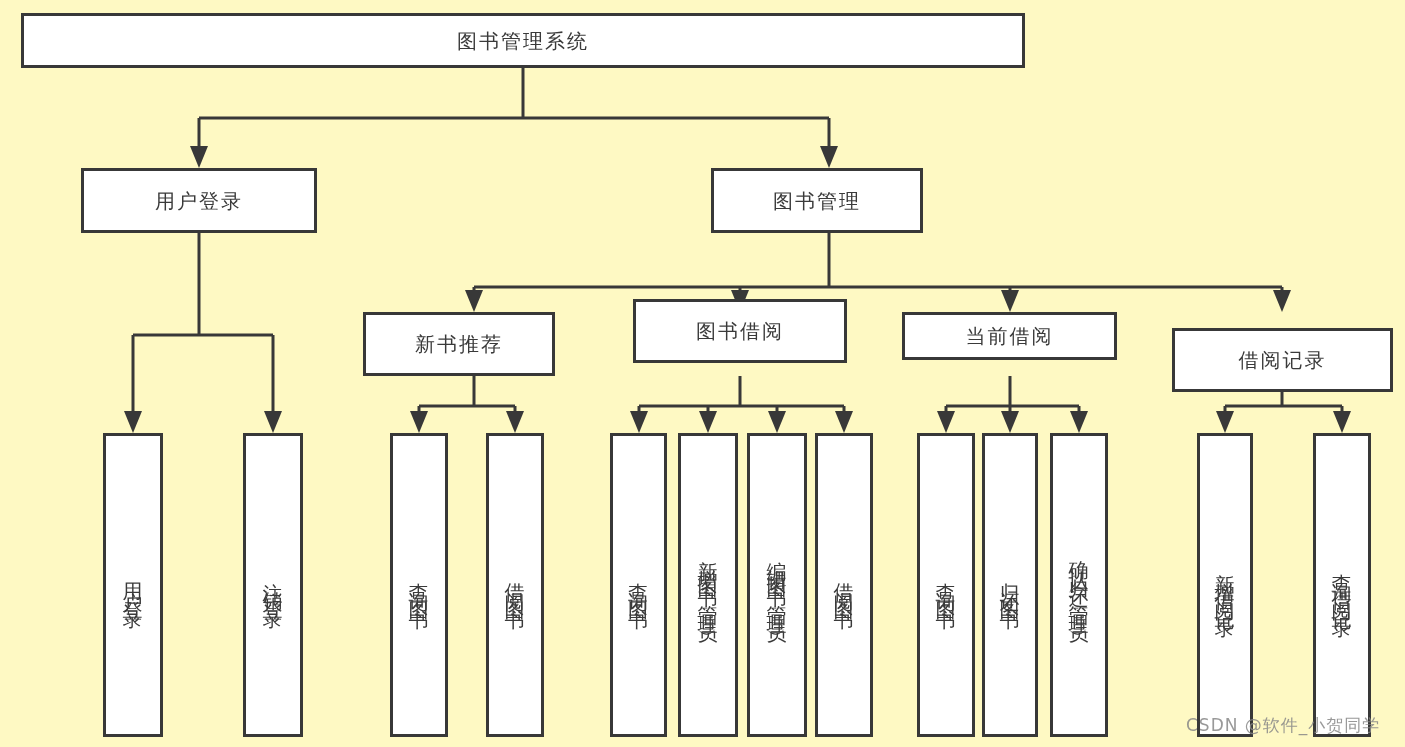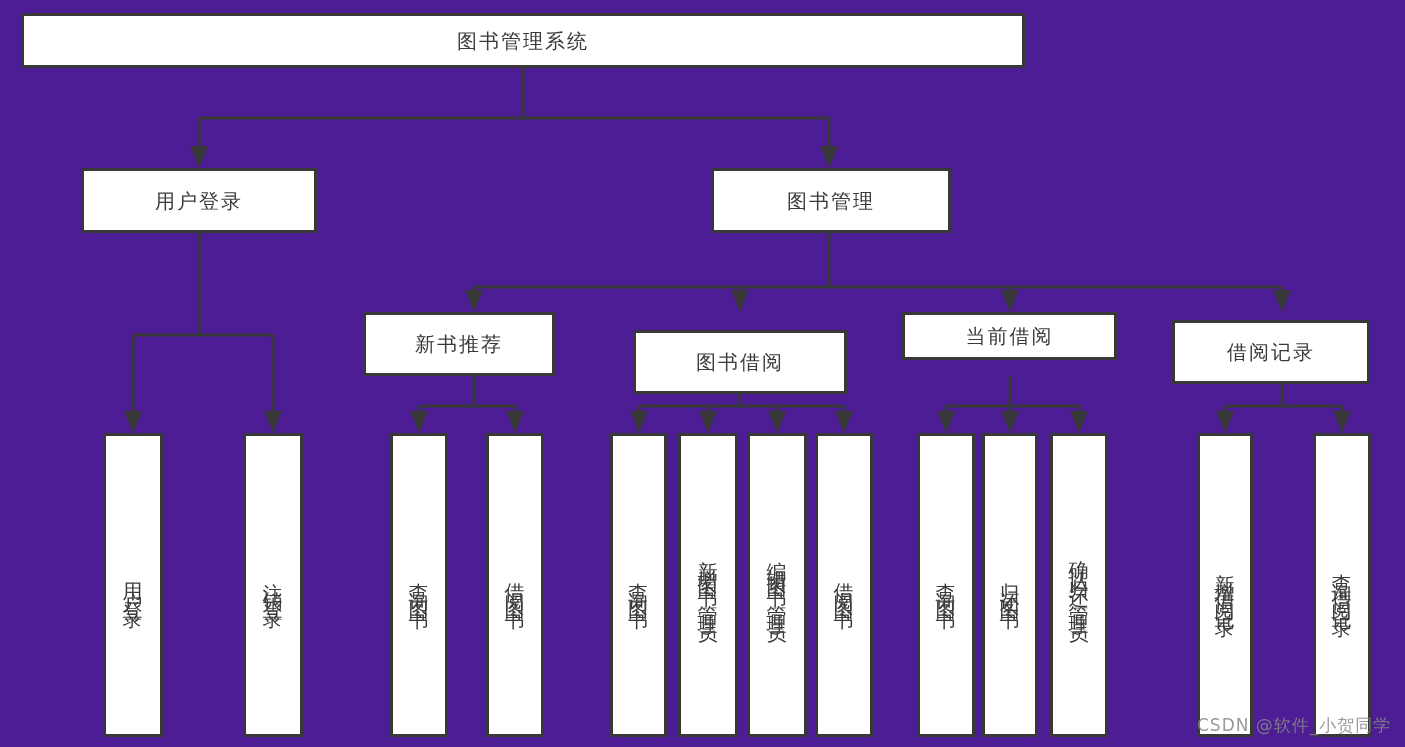--- a/index.html
+++ b/index.html
@@ -1,19 +1,19 @@
 <!DOCTYPE html>
 <html><head>
 <meta charset="utf-8">
 <style>
   html,body{margin:0;padding:0;background:#fff;}
   #stage{
     position:relative;
     width:1405px;height:747px;
-    background:#4c1d95;
+    background:#fef9c3;
     font-family:"DejaVu Sans","Liberation Sans",sans-serif;
     overflow:hidden;
   }
   #wires{position:absolute;left:0;top:0;width:1405px;height:747px;}
   .box{
     position:absolute;
     box-sizing:border-box;
     border:3px solid #383838;
     background:#ffffff;
     display:flex;
@@ -34,21 +34,20 @@
     font-size:20px;
     white-space:normal;
   }
   #watermark{
     position:absolute;
     left:1186px;top:714px;
     font-size:17px;
     color:rgba(135,135,135,0.85);
     letter-spacing:1px;
     white-space:nowrap;
-    margin-left:11px;
   }
 </style>
 </head>
 <body>
 
 <div id="stage">
 
   <svg id="wires" viewBox="0 0 1405 747" xmlns="http://www.w3.org/2000/svg">
     <g stroke="#383838" stroke-width="3" fill="none">
 
@@ -89,34 +88,34 @@
     </g>
   </svg>
 
   <div class="box" style="left:21px;top:13px;width:1004px;height:55px">
     <span class="lbl">图书管理系统</span>
   </div>
 
   <div class="box" style="left:81px;top:168px;width:236px;height:65px">
     <span class="lbl">用户登录</span>
   </div>
-  <div class="box" style="left:711px;top:168px;width:240px;height:65px">
+  <div class="box" style="left:711px;top:168px;width:212px;height:65px">
     <span class="lbl">图书管理</span>
   </div>
 
   <div class="box" style="left:363px;top:312px;width:192px;height:64px">
     <span class="lbl">新书推荐</span>
   </div>
-  <div class="box" style="left:633px;top:330px;width:214px;height:64px">
+  <div class="box" style="left:633px;top:299px;width:214px;height:64px">
     <span class="lbl">图书借阅</span>
   </div>
   <div class="box" style="left:902px;top:312px;width:215px;height:48px">
     <span class="lbl">当前借阅</span>
   </div>
-  <div class="box" style="left:1172px;top:320px;width:198px;height:64px">
+  <div class="box" style="left:1172px;top:328px;width:221px;height:64px">
     <span class="lbl">借阅记录</span>
   </div>
 
   <div class="box vert" style="left:103px;top:433px;width:60px;height:304px">
     <span class="lbl">用户登录</span>
   </div>
   <div class="box vert" style="left:243px;top:433px;width:60px;height:304px">
     <span class="lbl">注销登录</span>
   </div>
 

